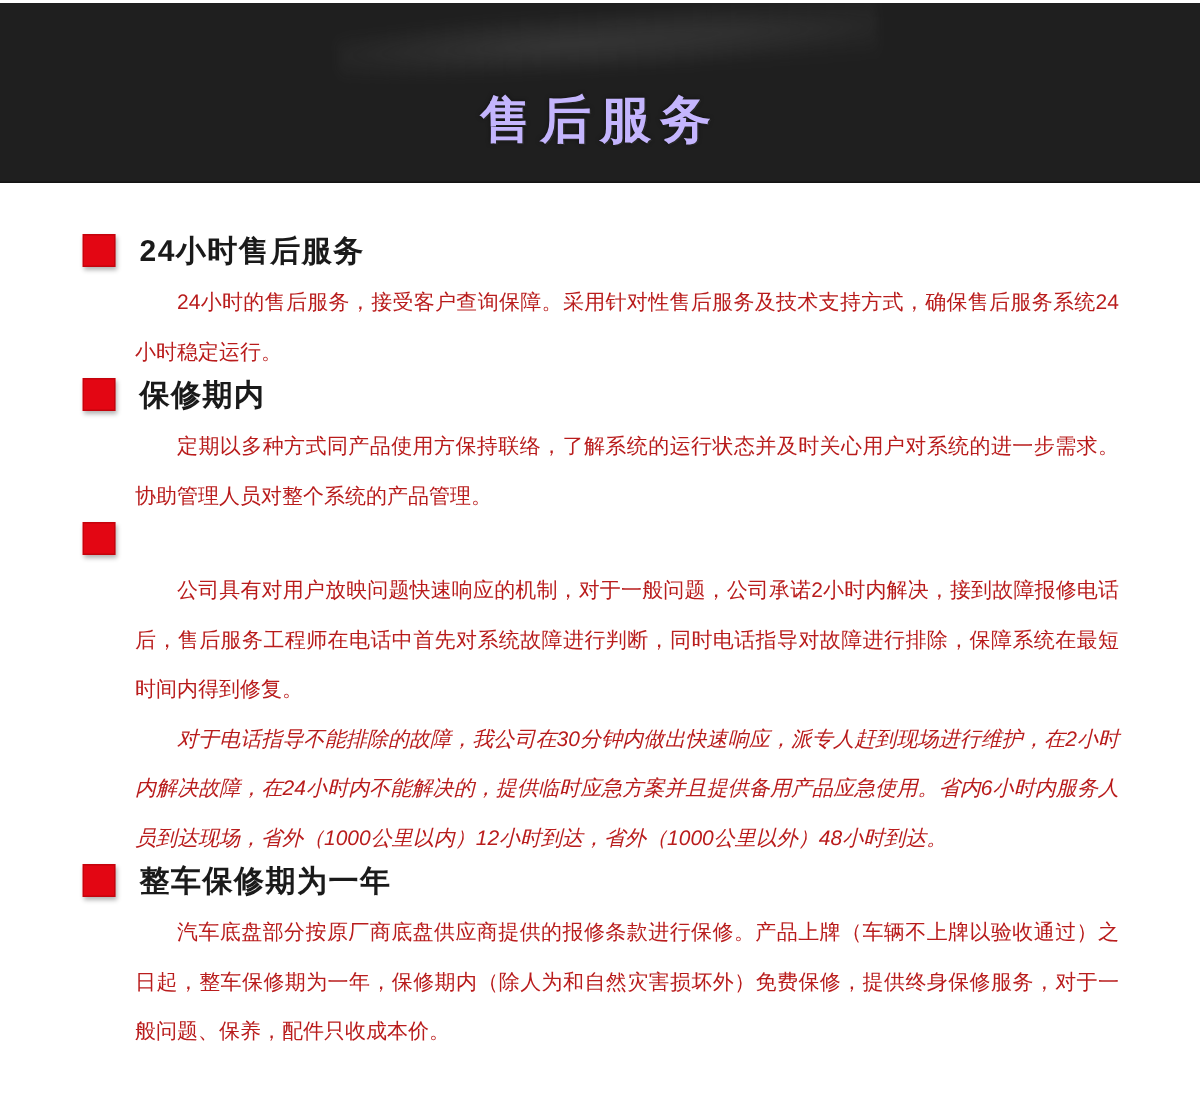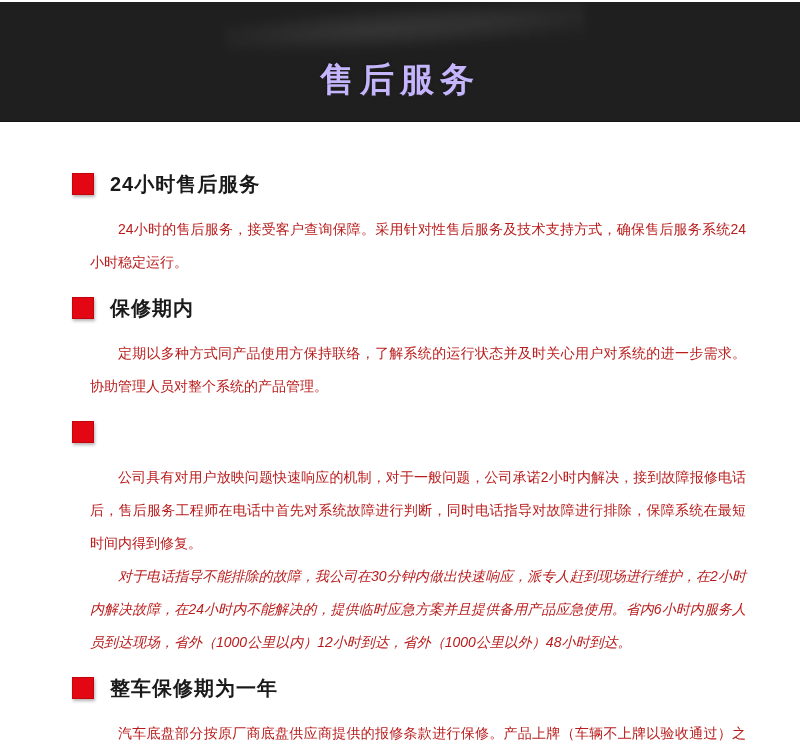--- a/index.html
+++ b/index.html
@@ -40,21 +40,21 @@
     text-shadow: 0 0 3px rgba(0,0,0,0.55), 1px 1px 0 rgba(60,60,60,0.6);
   }
 
   
   .content { padding: 33px 55px 0 55px; }
 
   .section-head {
     display: flex;
     align-items: center;
     height: 24px;
-    margin: 17px;
+    margin: 0;
   }
   .bullet {
     width: 22px; height: 22px;
     background: #e30613;
     box-shadow: 1px 2px 3px rgba(0,0,0,0.30), inset 0 0 0 1px rgba(140,0,0,0.35);
     margin-right: 16px;
     flex: none;
   }
   .section-title {
     font-size: 20px;
@@ -108,17 +108,17 @@
       </div>
       <p>公司具有对用户放映问题快速响应的机制，对于一般问题，公司承诺2小时内解决，接到故障报修电话后，售后服务工程师在电话中首先对系统故障进行判断，同时电话指导对故障进行排除，保障系统在最短时间内得到修复。</p>
       <p>对于电话指导不能排除的故障，我公司在30分钟内做出快速响应，派专人赶到现场进行维护，在2小时内解决故障，在24小时内不能解决的，提供临时应急方案并且提供备用产品应急使用。省内6小时内服务人员到达现场，省外（1000公里以内）12小时到达，省外（1000公里以外）48小时到达。</p>
     </div>
 
     <div class="section">
       <div class="section-head">
         <span class="bullet"></span>
         <span class="section-title">整车保修期为一年</span>
       </div>
-      <p>汽车底盘部分按原厂商底盘供应商提供的报修条款进行保修。产品上牌（车辆不上牌以验收通过）之日起，整车保修期为一年，保修期内（除人为和自然灾害损坏外）售后服务，提供终身保修服务，终身负责维修、保养，配件只收成本价。</p>
+      <p>汽车底盘部分按原厂商底盘供应商提供的报修条款进行保修。产品上牌（车辆不上牌以验收通过）之日起，整车保修期为一年，保修期内（除人为和自然灾害损坏外）免费保修，提供终身保修服务，对于一般问题、保养，配件只收成本价。</p>
     </div>
 
   </div>
 </div>
 
 </body></html>

